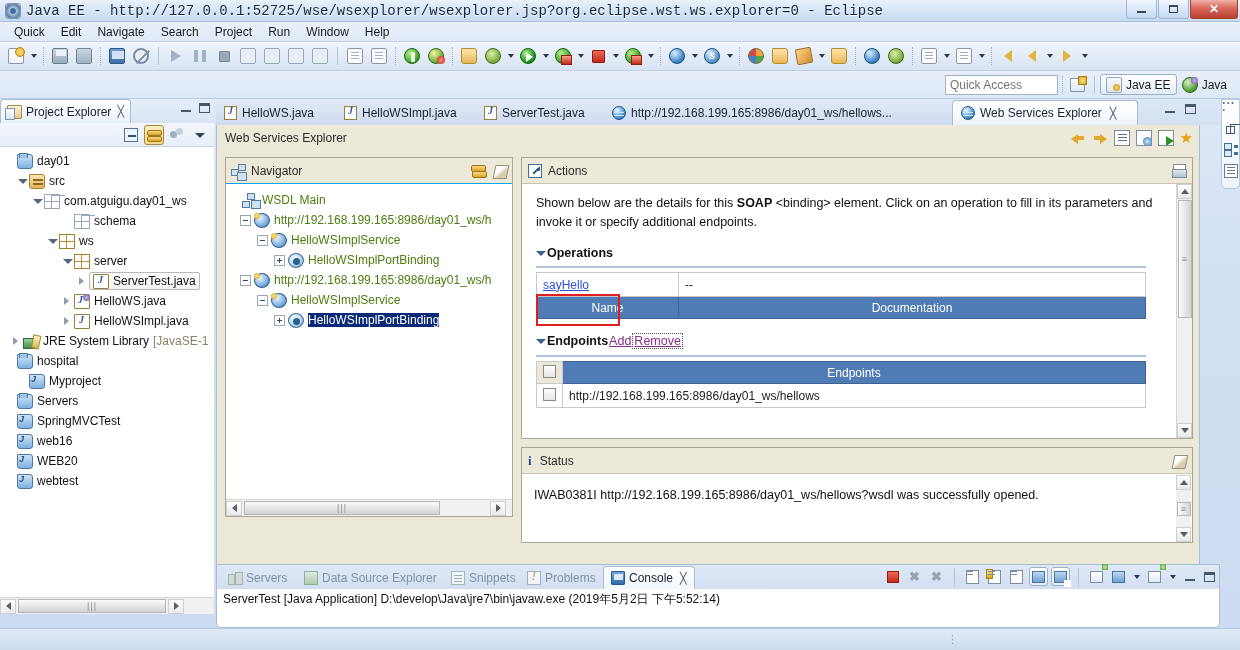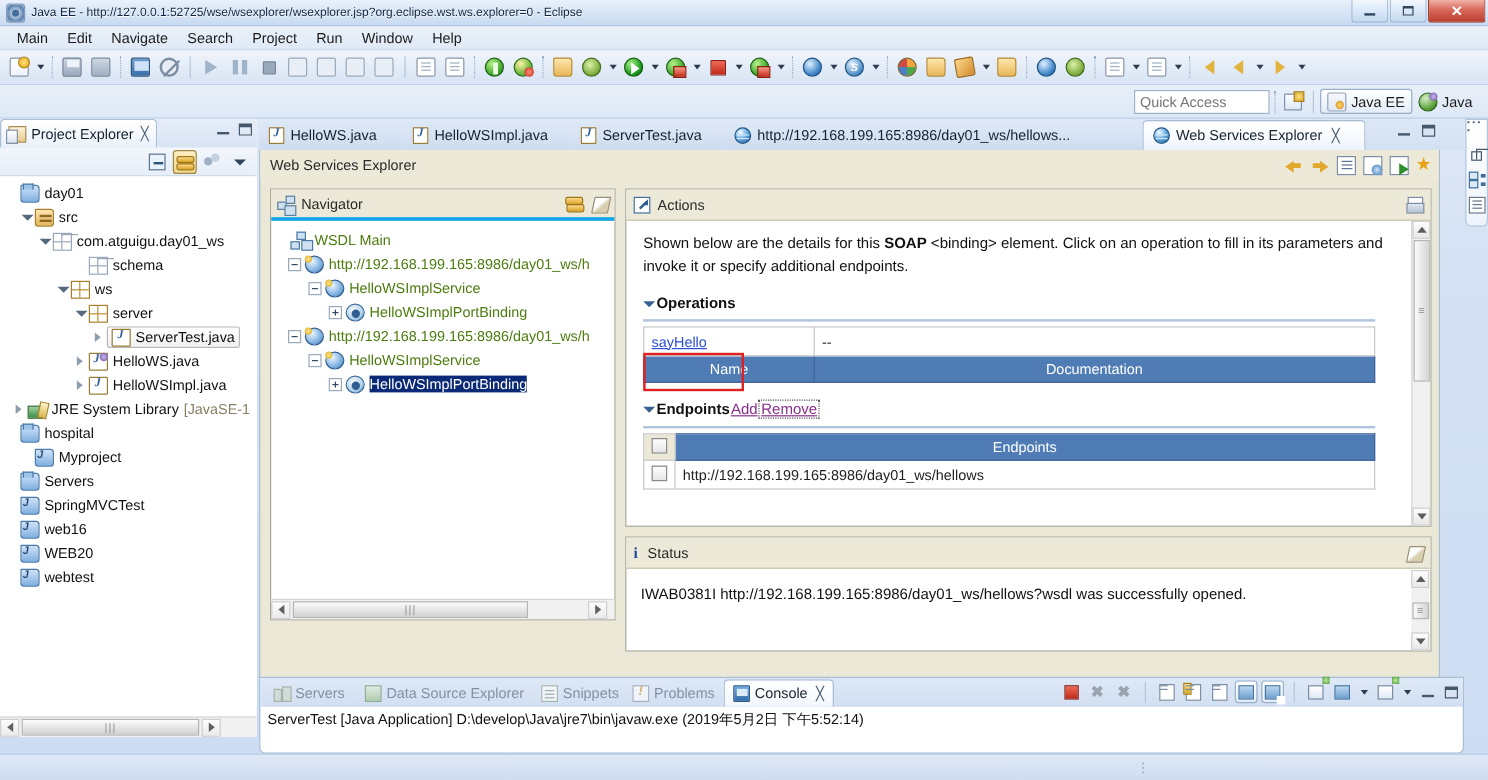--- a/index.html
+++ b/index.html
@@ -29,22 +29,23 @@
     border-radius: 3px;
     background: radial-gradient(circle at 50% 50%, #ffffff 18%, #9fb8d6 40%, #5b7ea8 72%, #cfe0f2 100%);
     border: 1px solid #7e9cbd;
     position: relative;
   }
   .titlebar .tb-icon::after {
     content: ""; position: absolute; left: 4px; top: 4px; width: 6px; height: 6px;
     border-radius: 50%; background: #456e9c;
   }
   .titlebar .tb-title {
-    font-size: 10px; color: #10263f; white-space: nowrap;
+    font-size: 14px; color: #10263f; white-space: nowrap;
     text-shadow: 0 1px 0 #ffffff;
+    font-family: Liberation Mono, monospace;
   }
   .winbtns { position: absolute; right: 2px; top: 0px; display: flex; gap: 1px; }
   .winbtn {
     width: 31px; height: 19px;
     border: 1px solid #9db6d4; border-top: none;
     border-radius: 0 0 3px 3px;
     background: linear-gradient(180deg,#f2f7fd 0%, #dae8f8 50%, #c6d9f0 100%);
     display: flex; align-items: center; justify-content: center;
     color: #33465c; font-size: 11px;
   }
@@ -287,21 +288,21 @@
   .hdr-wsdl::after{content:"";position:absolute;right:-1px;bottom:-1px;width:9px;height:9px;border-radius:50%;background:radial-gradient(circle,#cfe6fa,#2f72ad);}
   .hdr-uddi { background:#fff;border:1px solid #7b8ea3;}
   .hdr-uddi::after{content:"";position:absolute;right:-1px;bottom:-1px;width:0;height:0;border-left:8px solid #2f8f2f;border-top:5px solid transparent;border-bottom:5px solid transparent;}
   .hdr-star { color:#e8a317; font-size:15px; line-height:14px; }
 
   .wse-split { display: flex; padding: 6px 6px 0 8px; gap: 8px; }
 
   
   .navpane { width: 288px; height: 360px; background: #fff; border: 1px solid #a8a894; position: relative; }
   .nav-hdr {
-    height: 26px; background: #ede9d9; border-bottom: 3px solid #0ea5e9;
+    height: 26px; background: #ede9d9; border-bottom: 1px solid #0ea5e9;
     display: flex; align-items: center; padding: 0 5px; justify-content: space-between;
   }
   .nav-hdr-left { display:flex; align-items:center; gap:5px; font-size:12px; color:#2a2a2a; }
   .nav-ic { width:15px;height:14px;position:relative; }
   .nav-ic::before{content:"";position:absolute;left:0;top:5px;width:6px;height:5px;background:#cfe0f0;border:1px solid #5d7f9e;}
   .nav-ic::after{content:"";position:absolute;right:0;top:0px;width:6px;height:5px;background:#cfe0f0;border:1px solid #5d7f9e;box-shadow:0 9px 0 #cfe0f0, 0 9px 0 1px #5d7f9e;}
   .nav-hdr-right { display:flex; align-items:center; gap:7px; }
   .nav-reset { width:15px;height:14px;position:relative; }
   .nav-reset::before{content:"";position:absolute;left:0;top:1px;width:13px;height:5px;background:linear-gradient(180deg,#ffd98a,#d8a326);border:1px solid #9c7515;border-radius:2px;}
   .nav-reset::after{content:"";position:absolute;left:1px;top:7px;width:13px;height:5px;background:linear-gradient(180deg,#ffd98a,#d8a326);border:1px solid #9c7515;border-radius:2px;}
@@ -462,21 +463,21 @@
       <div class="winbtn">
           <i class="glyph-max"></i>
         </div>
       <div class="winbtn close">
           <span class="glyph-close">✕</span>
         </div>
     </div>
   </div>
 
   <div class="menubar">
-    <div class="mi"><span>Main</span></div>
+    <div class="mi"><span>Quick</span></div>
     <div class="mi"><span>Edit</span></div>
     <div class="mi"><span>Navigate</span></div>
     <div class="mi"><span>Search</span></div>
     <div class="mi"><span>Project</span></div>
     <div class="mi"><span>Run</span></div>
     <div class="mi"><span>Window</span></div>
     <div class="mi"><span>Help</span></div>
   </div>
 
   <div class="toolbar">

